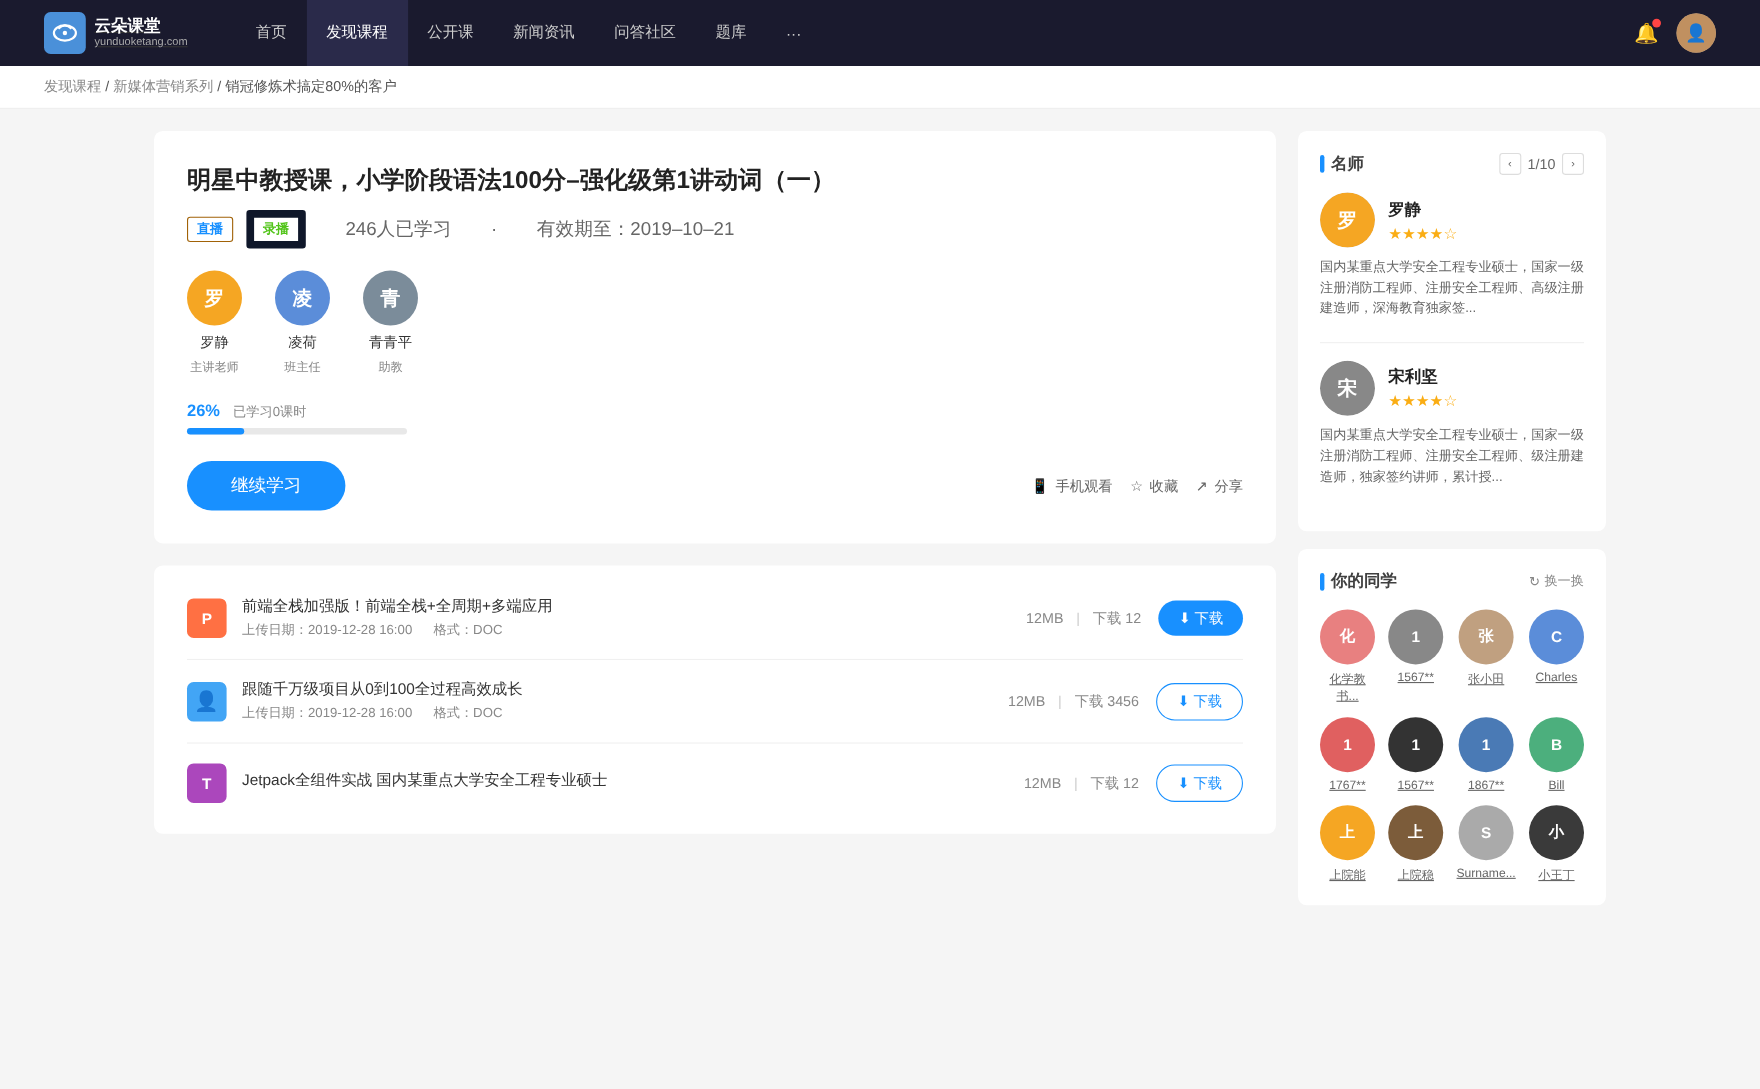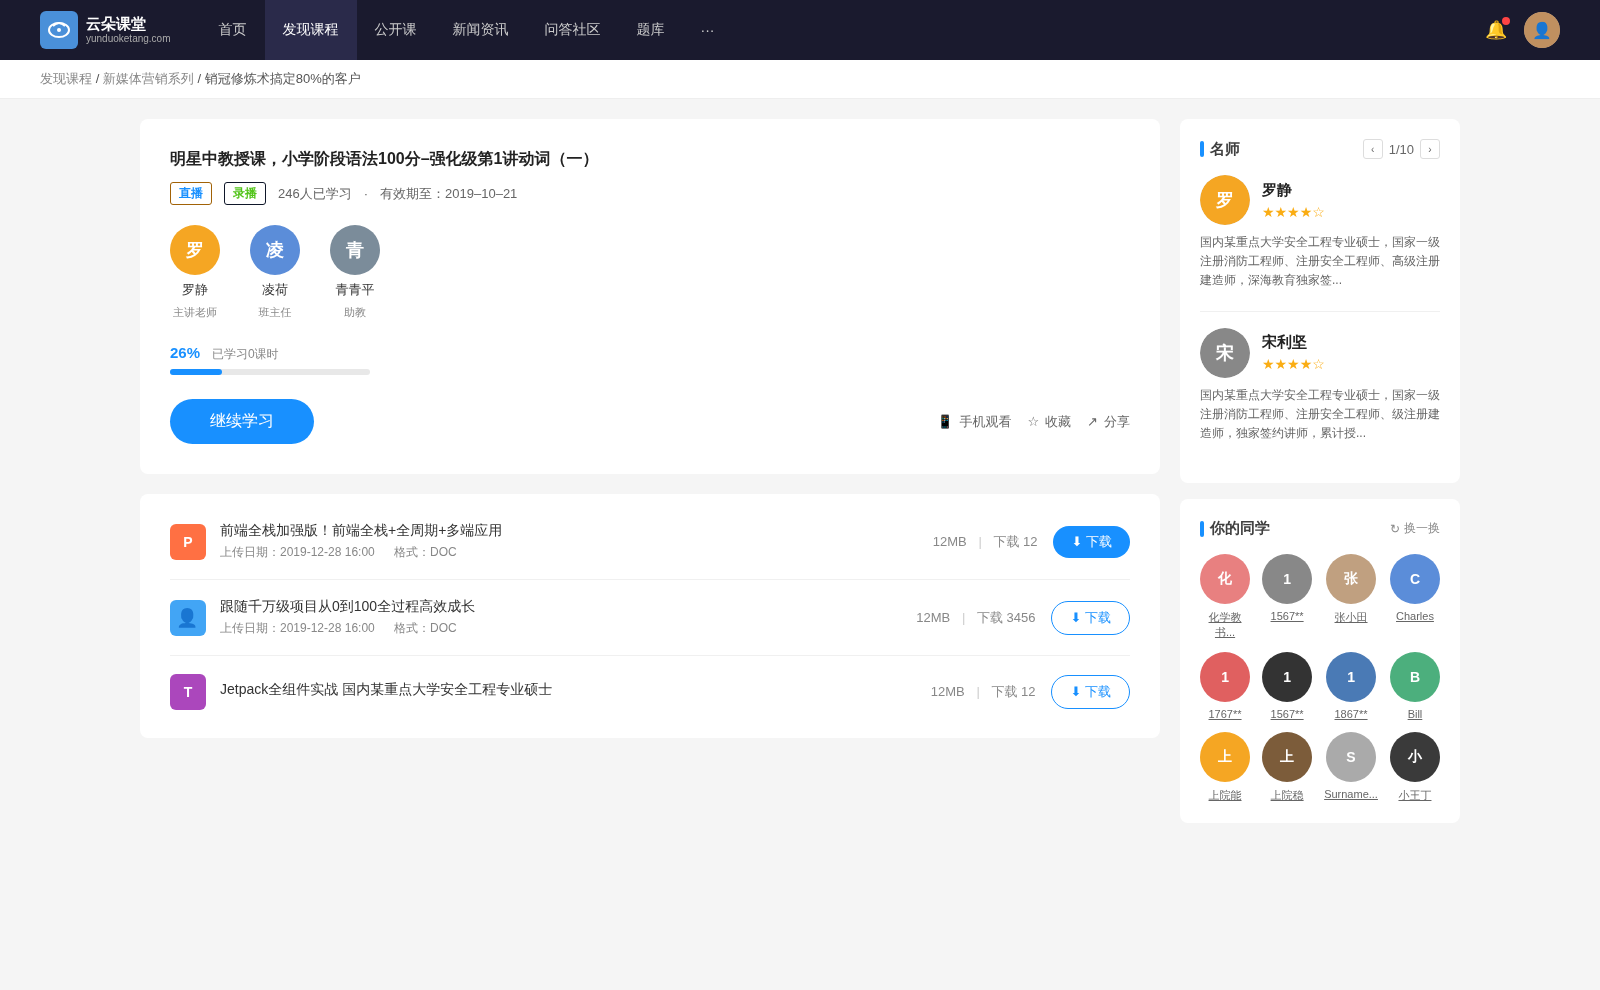--- a/index.html
+++ b/index.html
@@ -1,20 +1,20 @@
 <!DOCTYPE html>
 <html><head>
   <meta charset="utf-8">
   <style>
     * { box-sizing: border-box; margin: 0; padding: 0; }
     body { font-family: -apple-system, BlinkMacSystemFont, "PingFang SC", "Microsoft YaHei", sans-serif; background: #f5f5f5; font-size: 14px; color: #333; }
 
     
     .navbar { background: #1a1a2e; height: 60px; display: flex; align-items: center; padding: 0 40px; gap: 0; }
-    .nav-logo { display: flex; align-items: center; gap: 8px; margin-right: 30px; }
+    .nav-logo { display: flex; align-items: center; gap: 8px; margin-right: 44px; text-decoration: underline; }
     .nav-logo-icon { width: 38px; height: 38px; background: #4a90d9; border-radius: 6px; display: flex; align-items: center; justify-content: center; color: white; font-weight: bold; font-size: 12px; }
     .nav-logo-text { color: white; font-size: 13px; line-height: 1.2; }
     .nav-items { display: flex; align-items: flex-start; gap: 0; flex: 1; }
     .nav-item { color: #ccc; padding: 0 18px; height: 60px; display: flex; align-items: center; cursor: pointer; font-size: 14px; text-decoration: none; }
     .nav-item.active { background: #2a2a4a; color: white; }
     .nav-right { display: flex; align-items: center; gap: 16px; margin-left: auto; }
     .nav-bell { color: #ccc; cursor: pointer; position: relative; font-size: 18px; }
     .nav-bell-dot { position: absolute; top: -2px; right: -2px; width: 8px; height: 8px; background: #ff4444; border-radius: 50%; }
     .nav-avatar { width: 36px; height: 36px; border-radius: 50%; background: #c0a080; display: flex; align-items: center; justify-content: center; color: white; font-size: 14px; overflow: hidden; cursor: pointer; }
 
@@ -24,26 +24,26 @@
     .breadcrumb span { color: #555; }
 
     
     .main-container { max-width: 1400px; margin: 0 auto; padding: 20px 40px; display: flex; gap: 20px; }
 
     
     .left-content { flex: 1; min-width: 0; }
 
     
     .course-header-card { background: white; border-radius: 8px; padding: 30px; margin-bottom: 20px; }
-    .course-title { font-size: 16px; font-weight: bold; color: #222; margin-bottom: 12px; }
+    .course-title { font-size: 22px; font-weight: bold; color: #222; margin-bottom: 12px; }
     .course-meta { display: flex; align-items: center; gap: 12px; margin-bottom: 20px; }
     .tag { padding: 2px 8px; border-radius: 3px; font-size: 12px; font-weight: bold; }
     .tag-live { background: transparent; border: 1px solid #a16207; color: #1890ff; }
-    .tag-record { background: transparent; border: 1px solid #0f172a; color: #52c41a; }
-    .course-meta-text { color: #666; font-size: 13px; }
+    .tag-record { background: transparent; border: 7px solid #0f172a; color: #52c41a; }
+    .course-meta-text { color: #666; font-size: 17px; margin-left: 24px; }
 
     
     .teachers { display: flex; gap: 30px; margin-bottom: 24px; }
     .teacher { display: flex; flex-direction: column; align-items: center; gap: 6px; }
     .teacher-avatar-circle { width: 50px; height: 50px; border-radius: 50%; display: flex; align-items: center; justify-content: center; font-size: 18px; color: white; font-weight: bold; }
     .teacher-name { font-size: 13px; color: #333; font-weight: 500; }
     .teacher-role { font-size: 11px; color: #888; }
 
     
     .progress-section { margin-bottom: 24px; }

